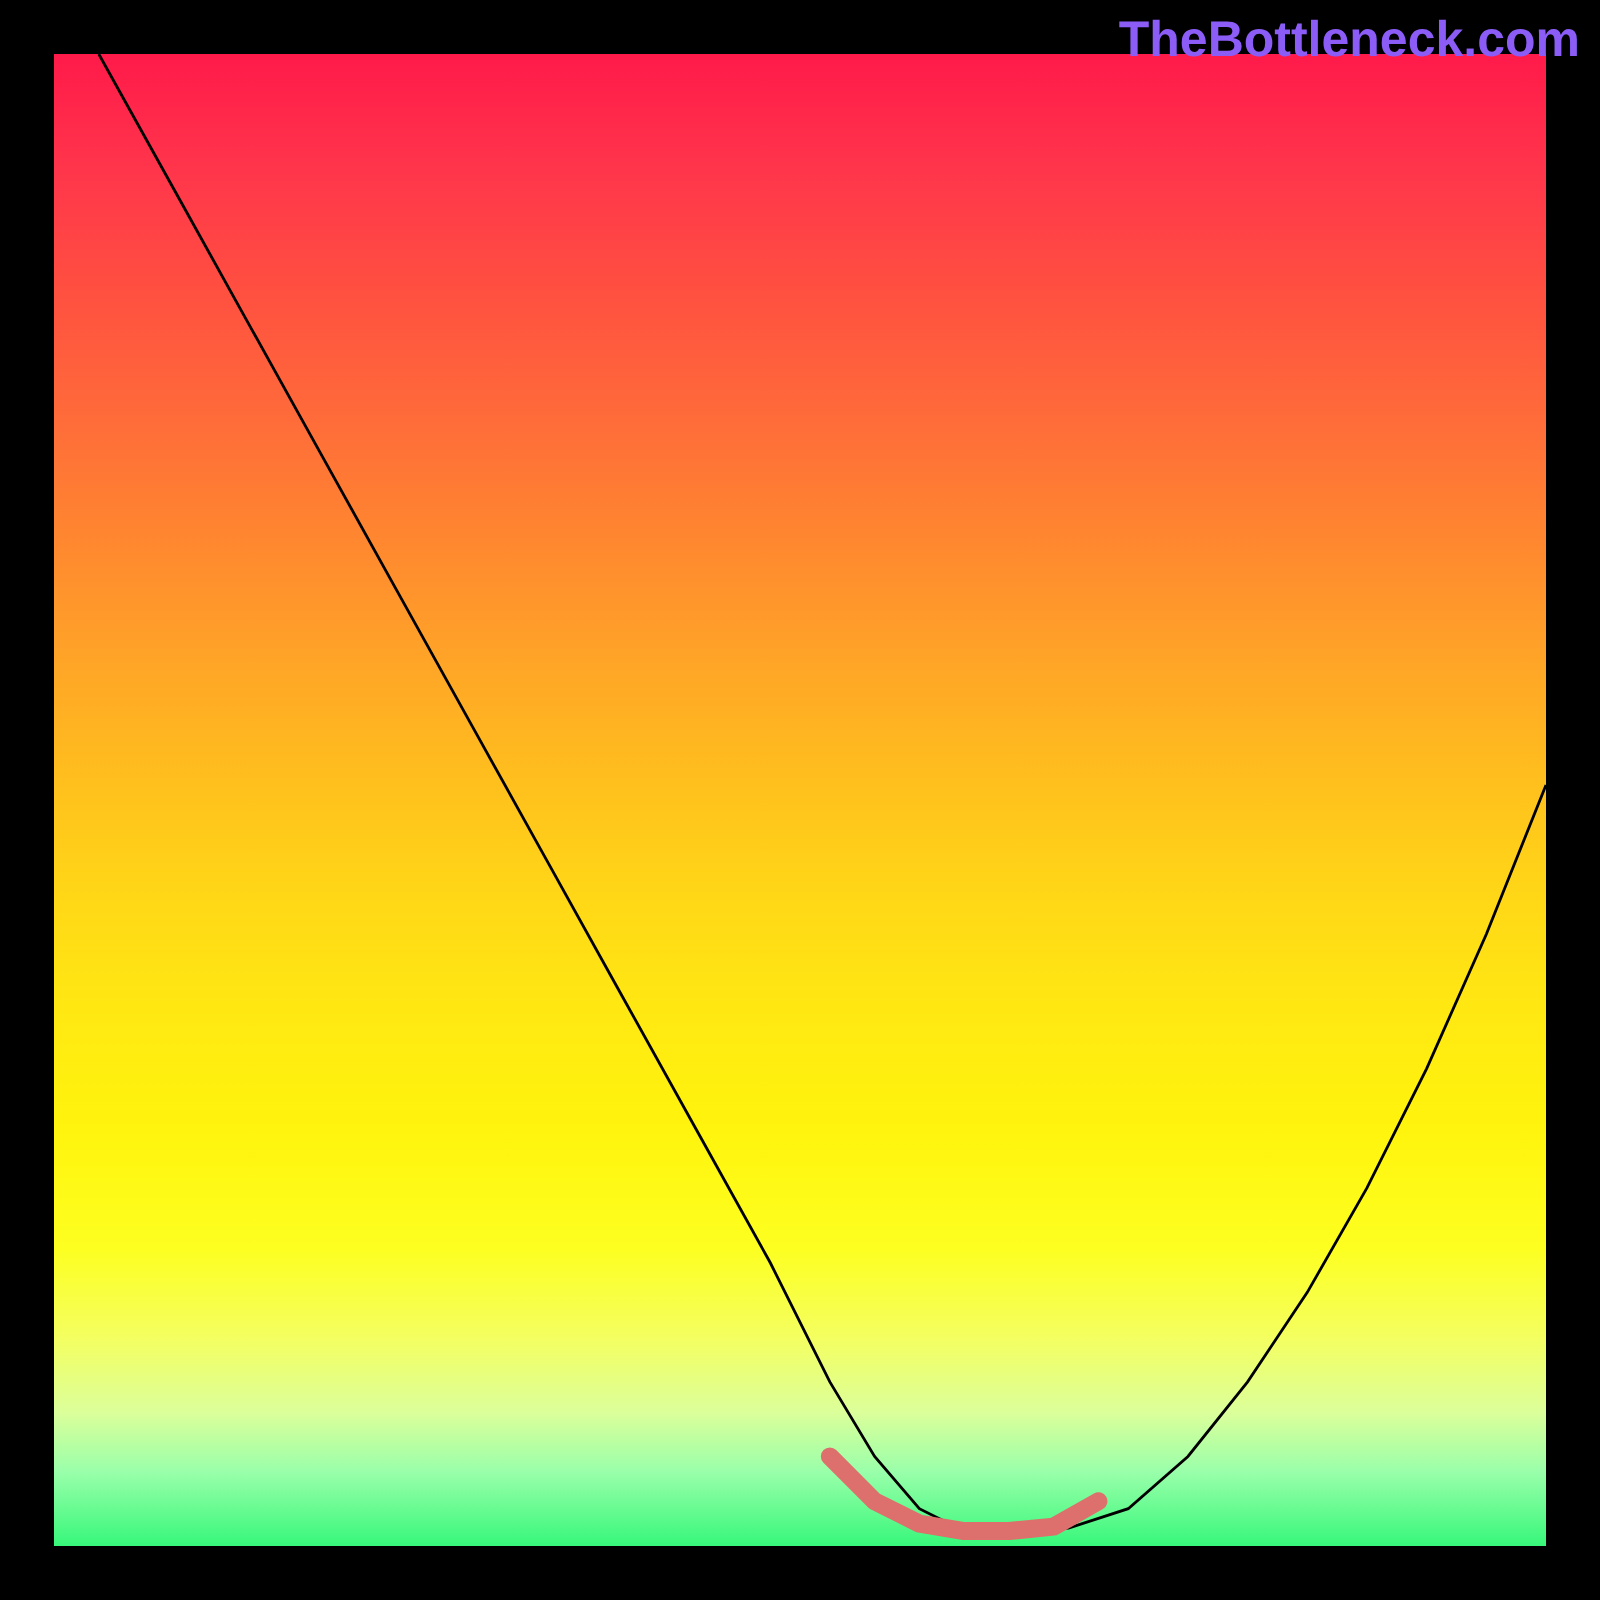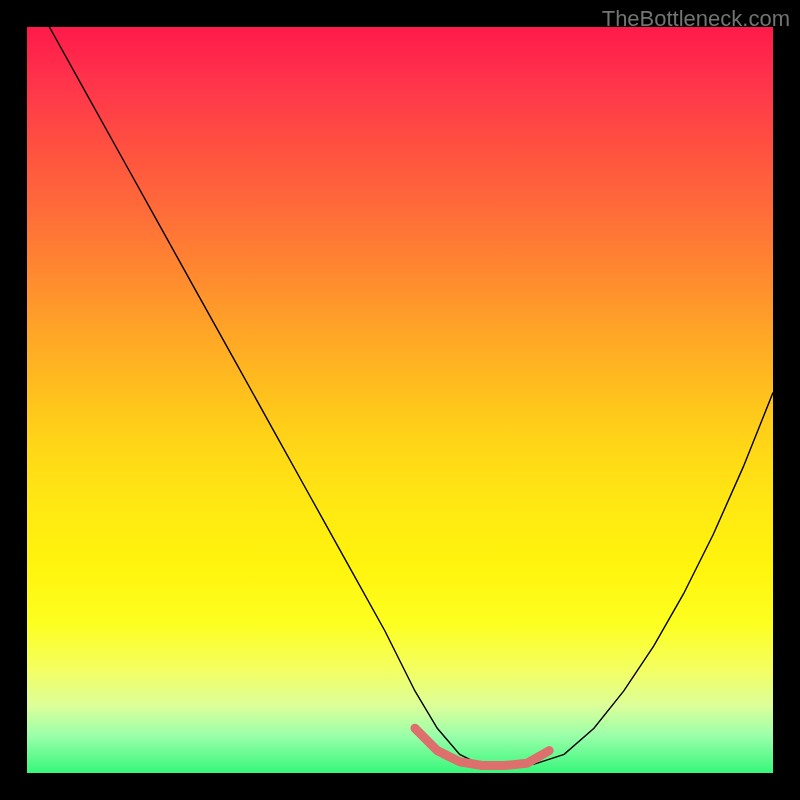--- a/index.html
+++ b/index.html
@@ -7,23 +7,23 @@
     width: 800px;
     height: 800px;
     background: #000;
     position: relative;
     font-family: Arial, sans-serif;
   }
   .watermark {
     position: absolute;
     top: 6px;
     right: 10px;
-    color: #737373;
-    font-size: 22px;
-    font-weight: 400;
+    color: #8b5cf6;
+    font-size: 25px;
+    font-weight: 700;
     z-index: 10;
   }
   .plot-area {
     position: absolute;
     left: 27px;
     top: 27px;
     width: 746px;
     height: 746px;
     overflow: hidden;
   }

